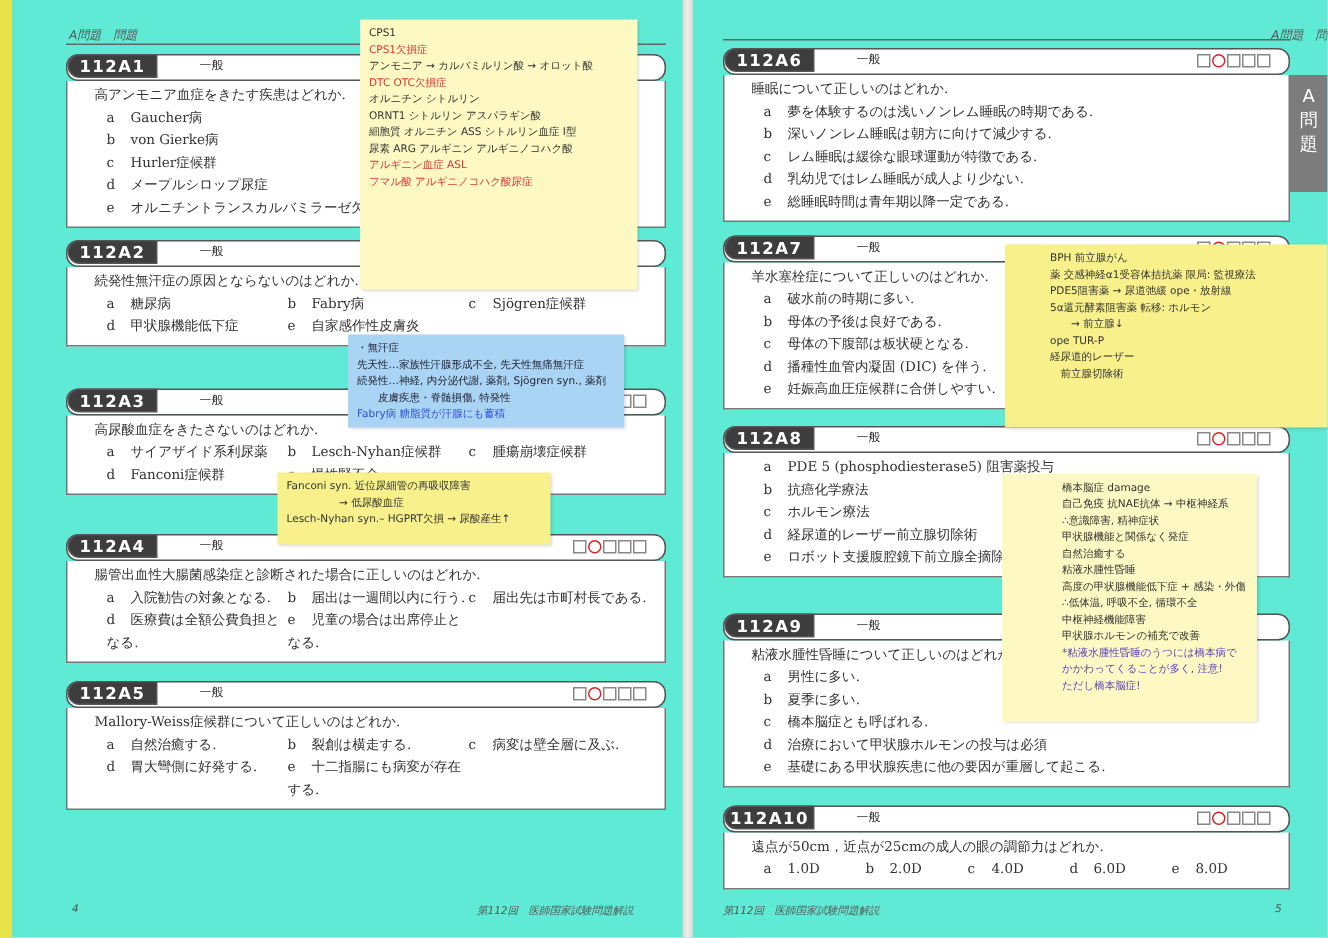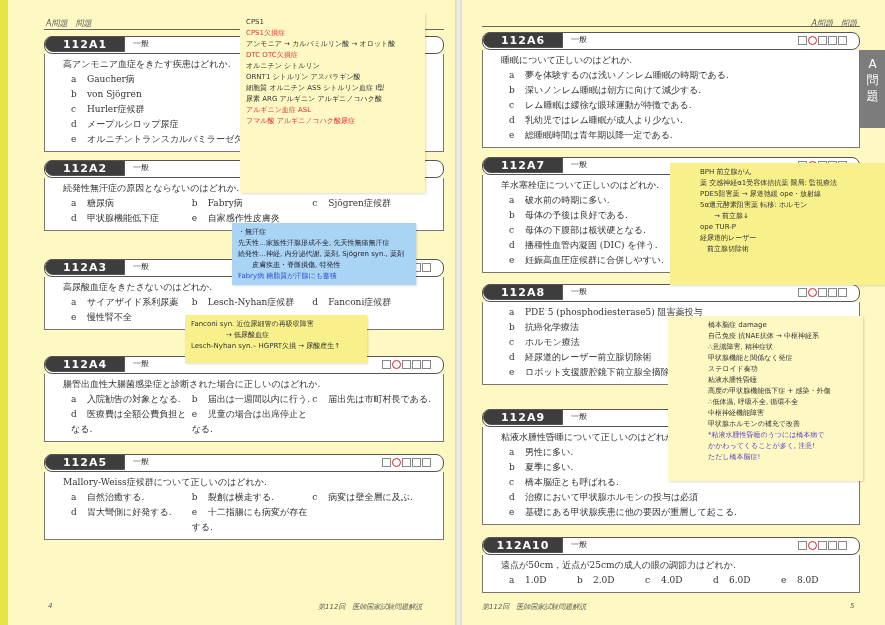--- a/index.html
+++ b/index.html
@@ -1,27 +1,27 @@
 <!DOCTYPE html>
 <html><head>
 <meta charset="utf-8">
 <style>
   html,body{margin:0;padding:0;}
   body{width:885px;height:625px;background:#f3f4f2;position:relative;overflow:hidden;
        font-family:"DejaVu Serif","Liberation Serif",serif;color:#333;}
-  .page{position:absolute;top:0;height:625px;background:#fef9c3;}
+  .page{position:absolute;top:0;height:625px;background:#5eead4;padding-left:36px;}
   .page.left{left:0;width:455px;}
   .page.right{left:462px;width:423px;}
   .yellow-edge{position:absolute;left:0;top:0;width:8px;height:625px;background:#e6e34a;}
   .gutter{position:absolute;left:455px;top:0;width:7px;height:625px;background:linear-gradient(90deg,#d8d8d4,#efefec,#d8d8d4);}
   .running{position:absolute;font-family:"DejaVu Sans",sans-serif;font-style:italic;font-size:8px;color:#555;}
   .rule{position:absolute;height:1px;background:#666;}
   .q{position:absolute;}
   .qhead{position:relative;height:16px;border:1px solid #555;border-radius:8px;background:#fff;}
-  .qnum{position:absolute;left:0;top:-1px;height:16px;width:80px;background:#3d3d3d;color:#fff;border-radius:8px 0 0 8px;
+  .qnum{position:absolute;left:0;top:-1px;height:16px;width:60px;background:#3d3d3d;color:#fff;border-radius:8px 0 0 8px;
         font-family:"DejaVu Sans",sans-serif;font-weight:bold;font-size:11px;line-height:16px;text-align:center;letter-spacing:1px;
         border:1px solid #555;box-sizing:border-box;}
   .qcat{position:absolute;left:88px;top:1px;font-family:"DejaVu Sans",sans-serif;font-size:8px;color:#333;}
   .checks{position:absolute;right:12px;top:3px;display:flex;gap:1px;}
   .checks span{display:inline-block;width:7px;height:7px;border:1px solid #888;background:#fff;}
   .checks span.mark{border-color:#e02020;border-radius:50%;}
   .qbody{border:1px solid #777;border-top:none;background:#fff;padding:3px 10px 4px 26px;font-size:9px;line-height:15px;}
   .stem{margin-left:-8px;}
   .opts{display:grid;grid-template-columns:1fr 1fr 1fr;}
   .opts.single{grid-template-columns:1fr;}
@@ -50,21 +50,21 @@
 
   <div class="q" style="left:44px;top:36px;width:400px;">
     <div class="qhead">
       <div class="qnum">112A1</div>
       <div class="qcat">一般</div>
     </div>
     <div class="qbody">
       <div class="stem">高アンモニア血症をきたす疾患はどれか.</div>
       <div class="opts single">
         <div class="opt"><span class="l">a</span><span>Gaucher病</span></div>
-        <div class="opt"><span class="l">b</span><span>von Sjögren</span></div>
+        <div class="opt"><span class="l">b</span><span>von Gierke病</span></div>
         <div class="opt"><span class="l">c</span><span>Hurler症候群</span></div>
         <div class="opt"><span class="l">d</span><span>メープルシロップ尿症</span></div>
         <div class="opt"><span class="l">e</span><span>オルニチントランスカルバミラーゼ欠損症</span></div>
       </div>
     </div>
   </div>
 
   <div class="q" style="left:44px;top:160px;width:400px;">
     <div class="qhead">
       <div class="qnum">112A2</div>
@@ -91,20 +91,21 @@
           <span></span>
           <span></span>
           <span></span>
         </div>
     </div>
     <div class="qbody">
       <div class="stem">高尿酸血症をきたさないのはどれか.</div>
       <div class="opts">
         <div class="opt"><span class="l">a</span><span>サイアザイド系利尿薬</span></div>
         <div class="opt"><span class="l">b</span><span>Lesch-Nyhan症候群</span></div>
+        <div class="opt"><span class="l">c</span><span>腫瘍崩壊症候群</span></div>
         <div class="opt"><span class="l">d</span><span>Fanconi症候群</span></div>
         <div class="opt"><span class="l">e</span><span>慢性腎不全</span></div>
       </div>
     </div>
   </div>
 
   <div class="q" style="left:44px;top:356px;width:400px;">
     <div class="qhead">
       <div class="qnum">112A4</div>
       <div class="qcat">一般</div>
@@ -315,26 +316,26 @@
   <div class="ln">BPH                    前立腺がん</div>
   <div class="ln">薬 交感神経α1受容体拮抗薬   限局: 監視療法</div>
   <div class="ln">PDE5阻害薬 → 尿道弛緩     ope・放射線</div>
   <div class="ln">5α還元酵素阻害薬         転移: ホルモン</div>
   <div class="ln">　　→ 前立腺↓</div>
   <div class="ln">ope TUR-P</div>
   <div class="ln">経尿道的レーザー</div>
   <div class="ln">　前立腺切除術</div>
 </div>
 
-<div class="sticky pink" style="left:668px;top:316px;width:195px;height:165px;padding-left:40px;">
+<div class="sticky pink" style="left:668px;top:316px;width:170px;height:165px;padding-left:40px;">
   <div class="ln">橋本脳症            damage</div>
   <div class="ln"> 自己免疫 抗NAE抗体 → 中枢神経系</div>
   <div class="ln">  ∴意識障害, 精神症状</div>
   <div class="ln">甲状腺機能と関係なく発症</div>
-  <div class="ln">ステロイド奏功</div>
+  <div class="ln">自然治癒する</div>
   <div class="ln">粘液水腫性昏睡</div>
   <div class="ln"> 高度の甲状腺機能低下症 + 感染・外傷</div>
   <div class="ln">  ∴低体温, 呼吸不全, 循環不全</div>
   <div class="ln">   中枢神経機能障害</div>
   <div class="ln">甲状腺ホルモンの補充で改善</div>
   <div class="ln purple">*粘液水腫性昏睡のうつには橋本病で</div>
   <div class="ln purple"> かかわってくることが多く, 注意!</div>
   <div class="ln purple">   ただし橋本脳症!</div>
 </div>
 

